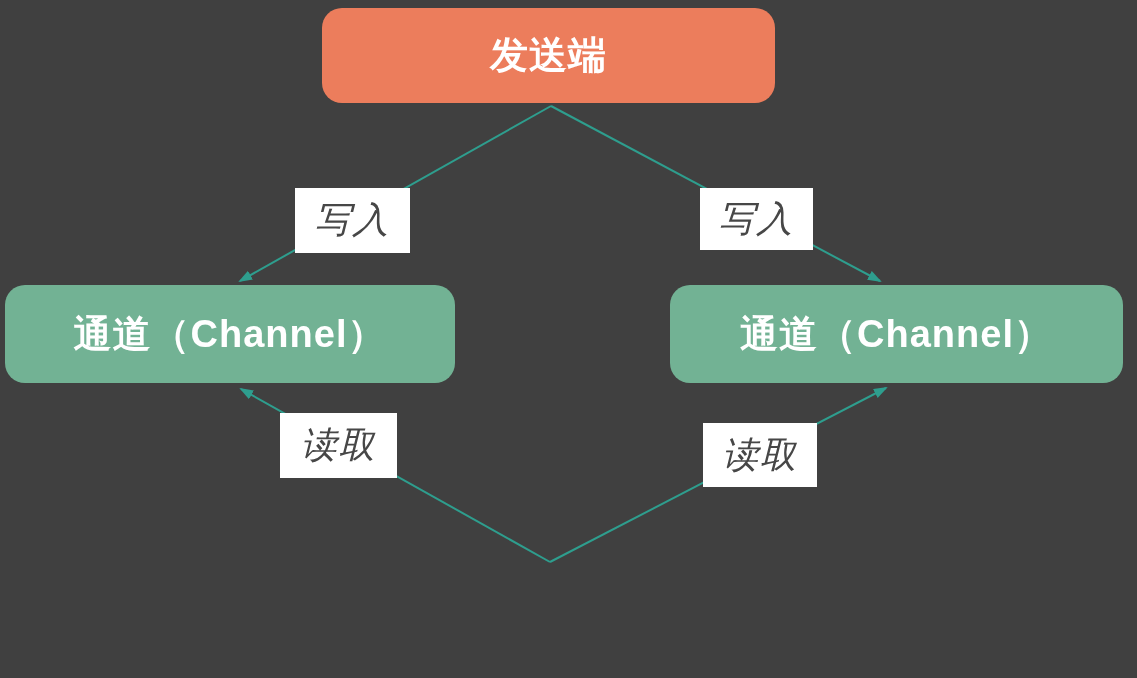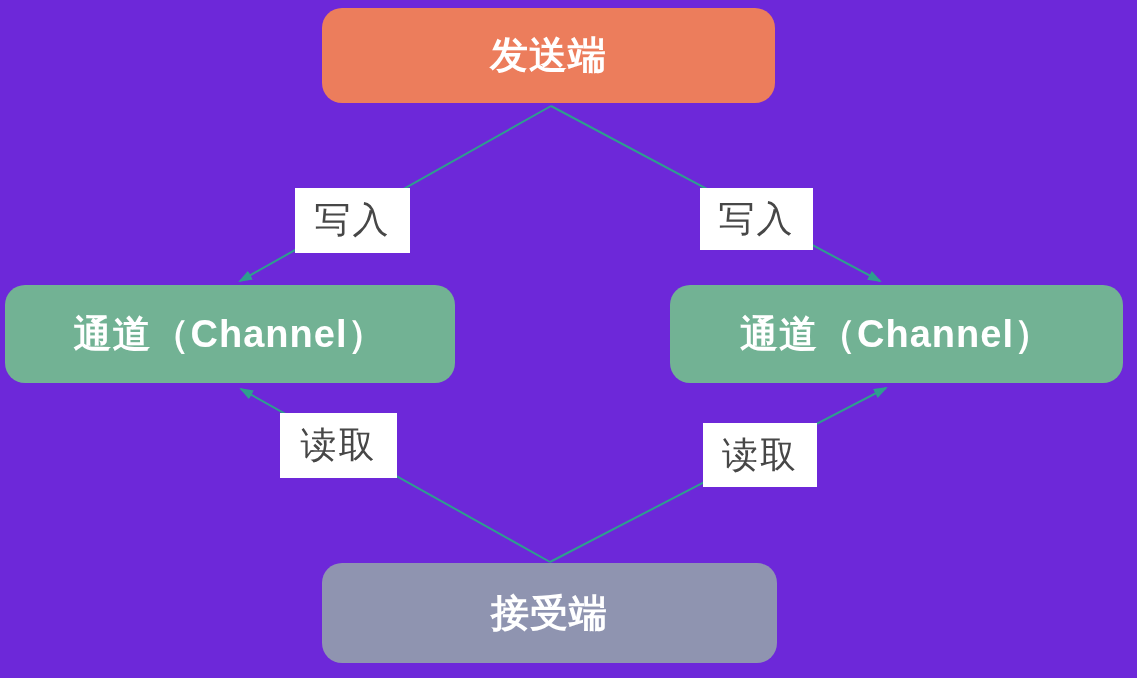--- a/index.html
+++ b/index.html
@@ -7,21 +7,21 @@
     padding: 0;
     background: #000000;
   }
   body {
     font-family: "Liberation Sans", "DejaVu Sans", sans-serif;
   }
   .stage {
     position: relative;
     width: 1137px;
     height: 678px;
-    background: #6d28d9;
+    background: #404040;
     overflow: hidden;
   }
   .edges-layer {
     position: absolute;
     left: 0; top: 0;
     width: 1137px;
     height: 678px;
   }
   .node {
     position: absolute;
@@ -58,20 +58,21 @@
   .edge-label {
     position: absolute;
     background: #ffffff;
     color: #474747;
     display: flex;
     align-items: center;
     justify-content: center;
     font-size: 36px;
     font-weight: 500;
     letter-spacing: 2px;
+    font-style: italic;
   }
   .label-write-left  { left: 295px; top: 188px; width: 115px; height: 65px; }
   .label-write-right { left: 700px; top: 188px; width: 113px; height: 62px; }
   .label-read-left   { left: 280px; top: 413px; width: 117px; height: 65px; }
   .label-read-right  { left: 703px; top: 423px; width: 114px; height: 64px; }
   .watermark {
     position: absolute;
     right: 26px;
     top: 620px;
     color: #ffffff;
@@ -102,23 +103,20 @@
   </div>
 
   <div class="node node-channel-left">
     <span>通道（Channel）</span>
   </div>
 
   <div class="node node-channel-right">
     <span>通道（Channel）</span>
   </div>
 
-  <div class="node node-receiver">
-    <span>接受端</span>
-  </div>
 
   <div class="edge-label label-write-left">写入</div>
 
   <div class="edge-label label-write-right">写入</div>
 
   <div class="edge-label label-read-left">读取</div>
 
   <div class="edge-label label-read-right">读取</div>
 
 

